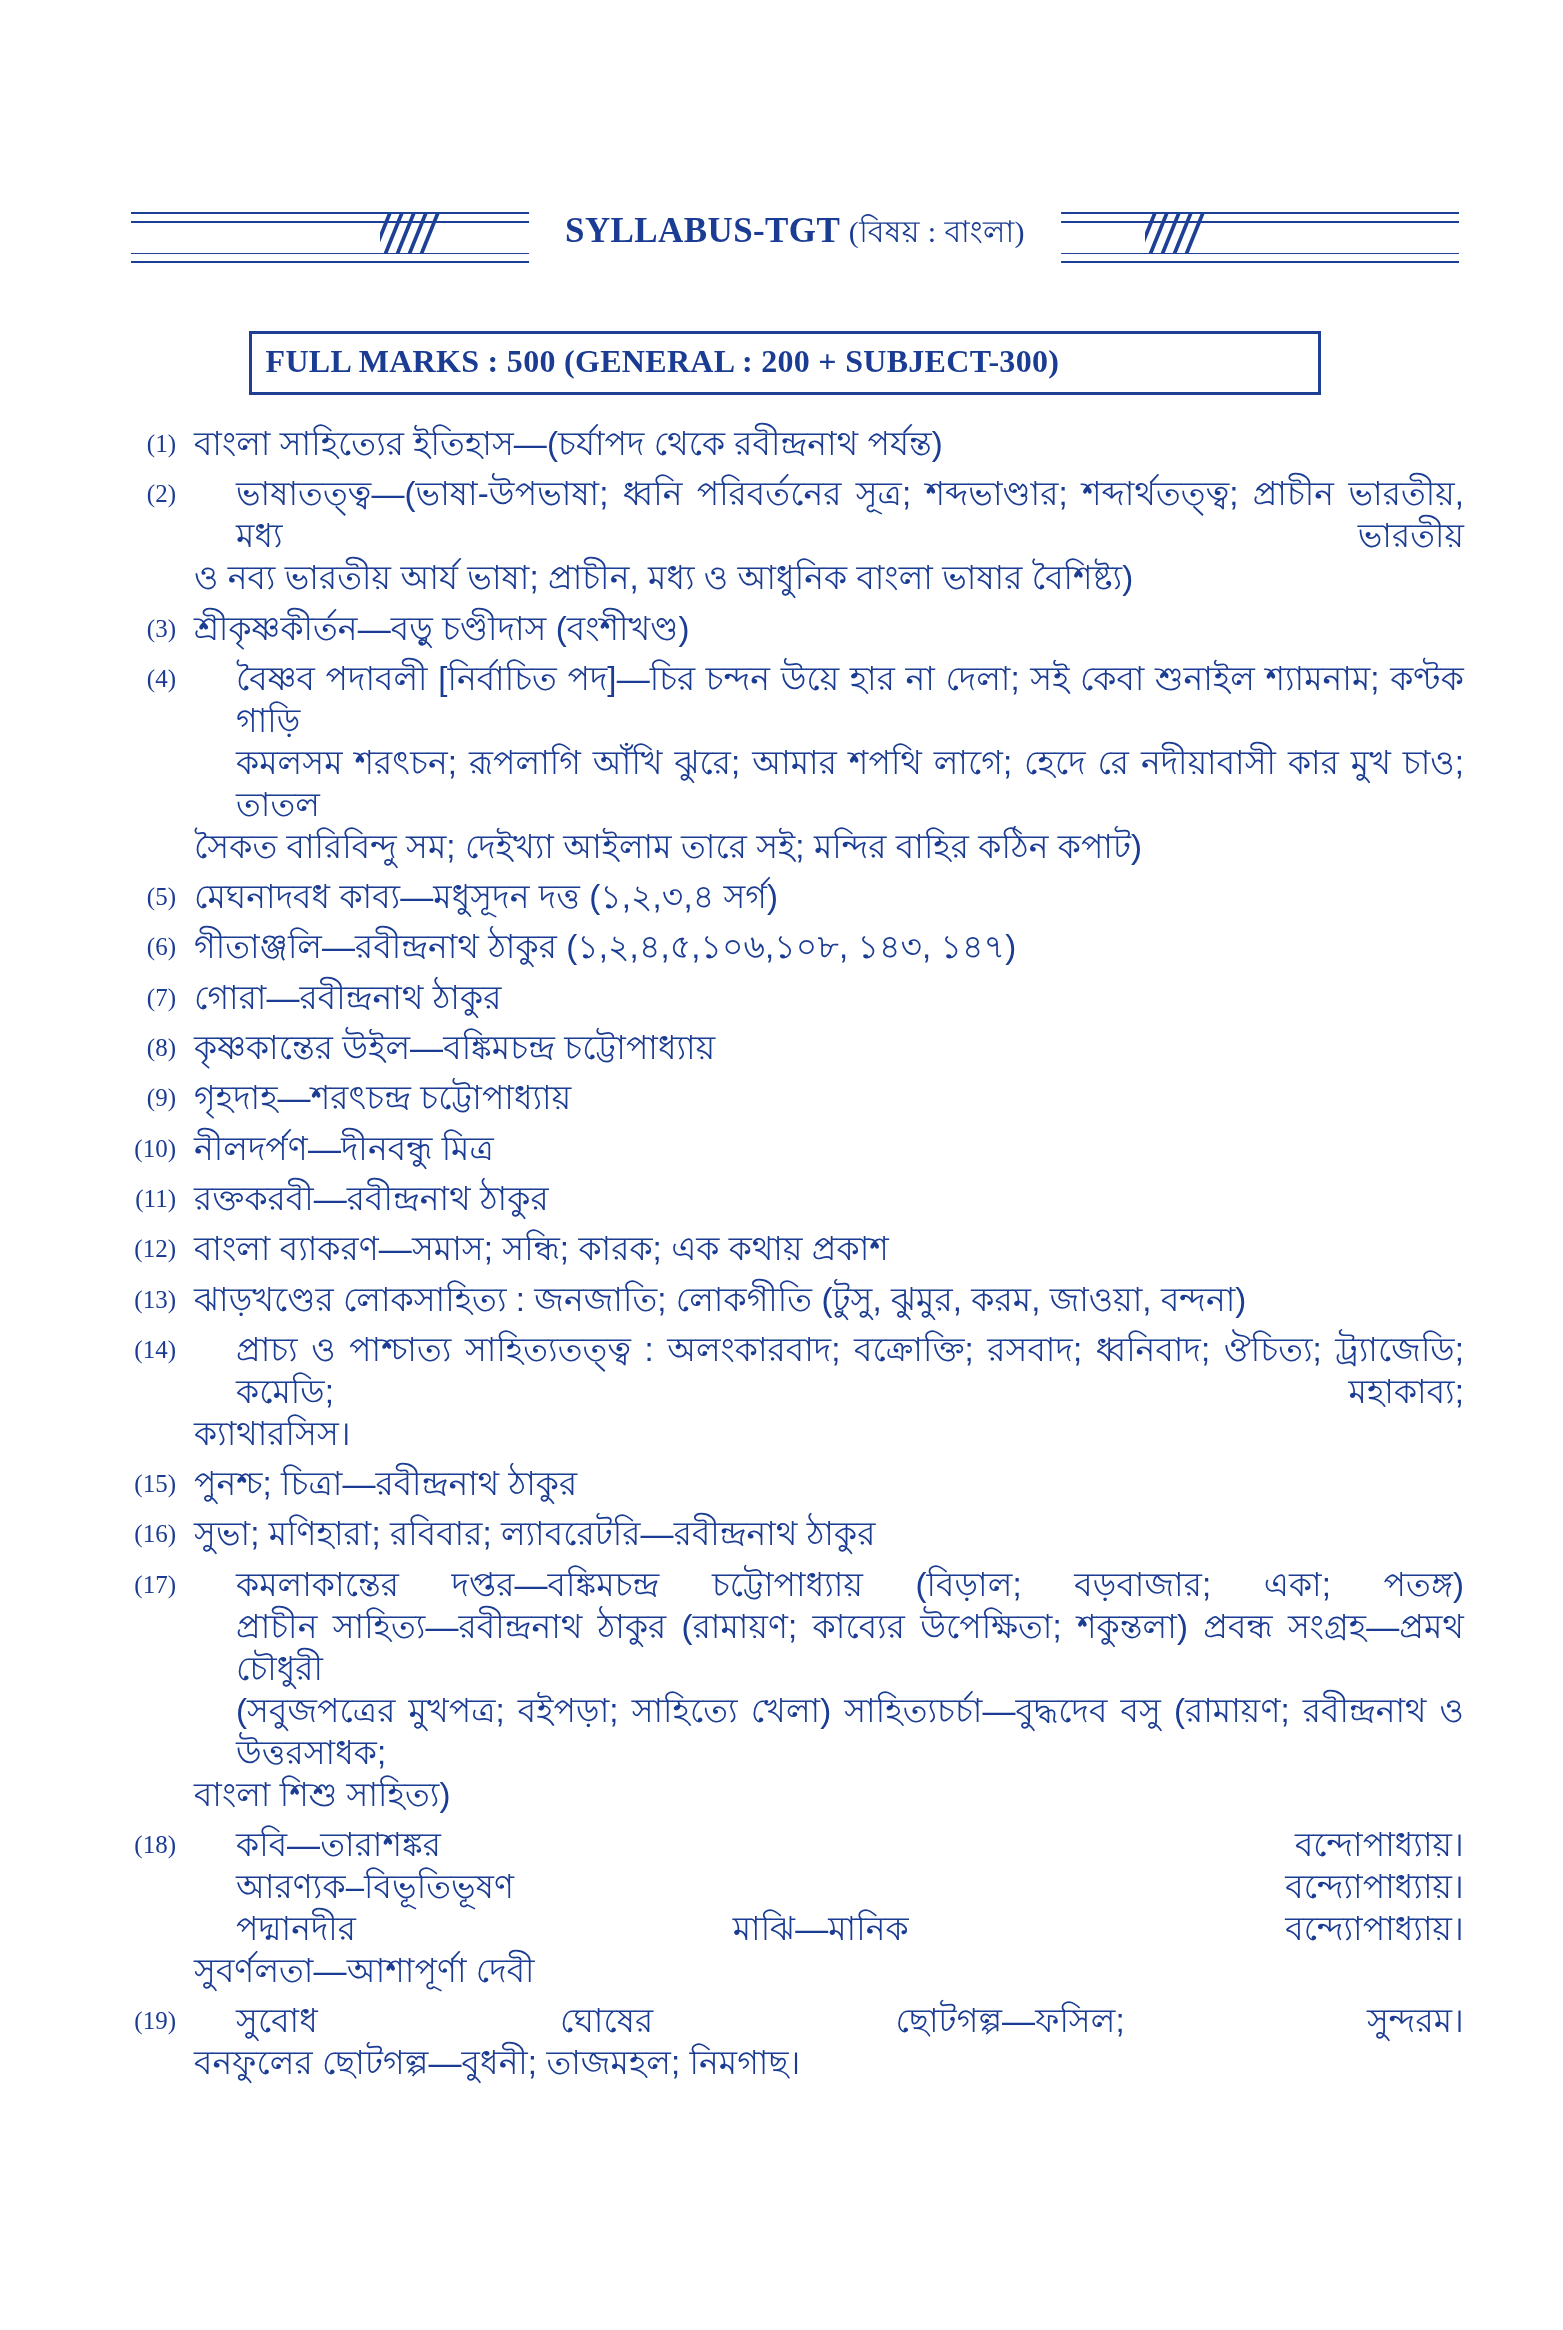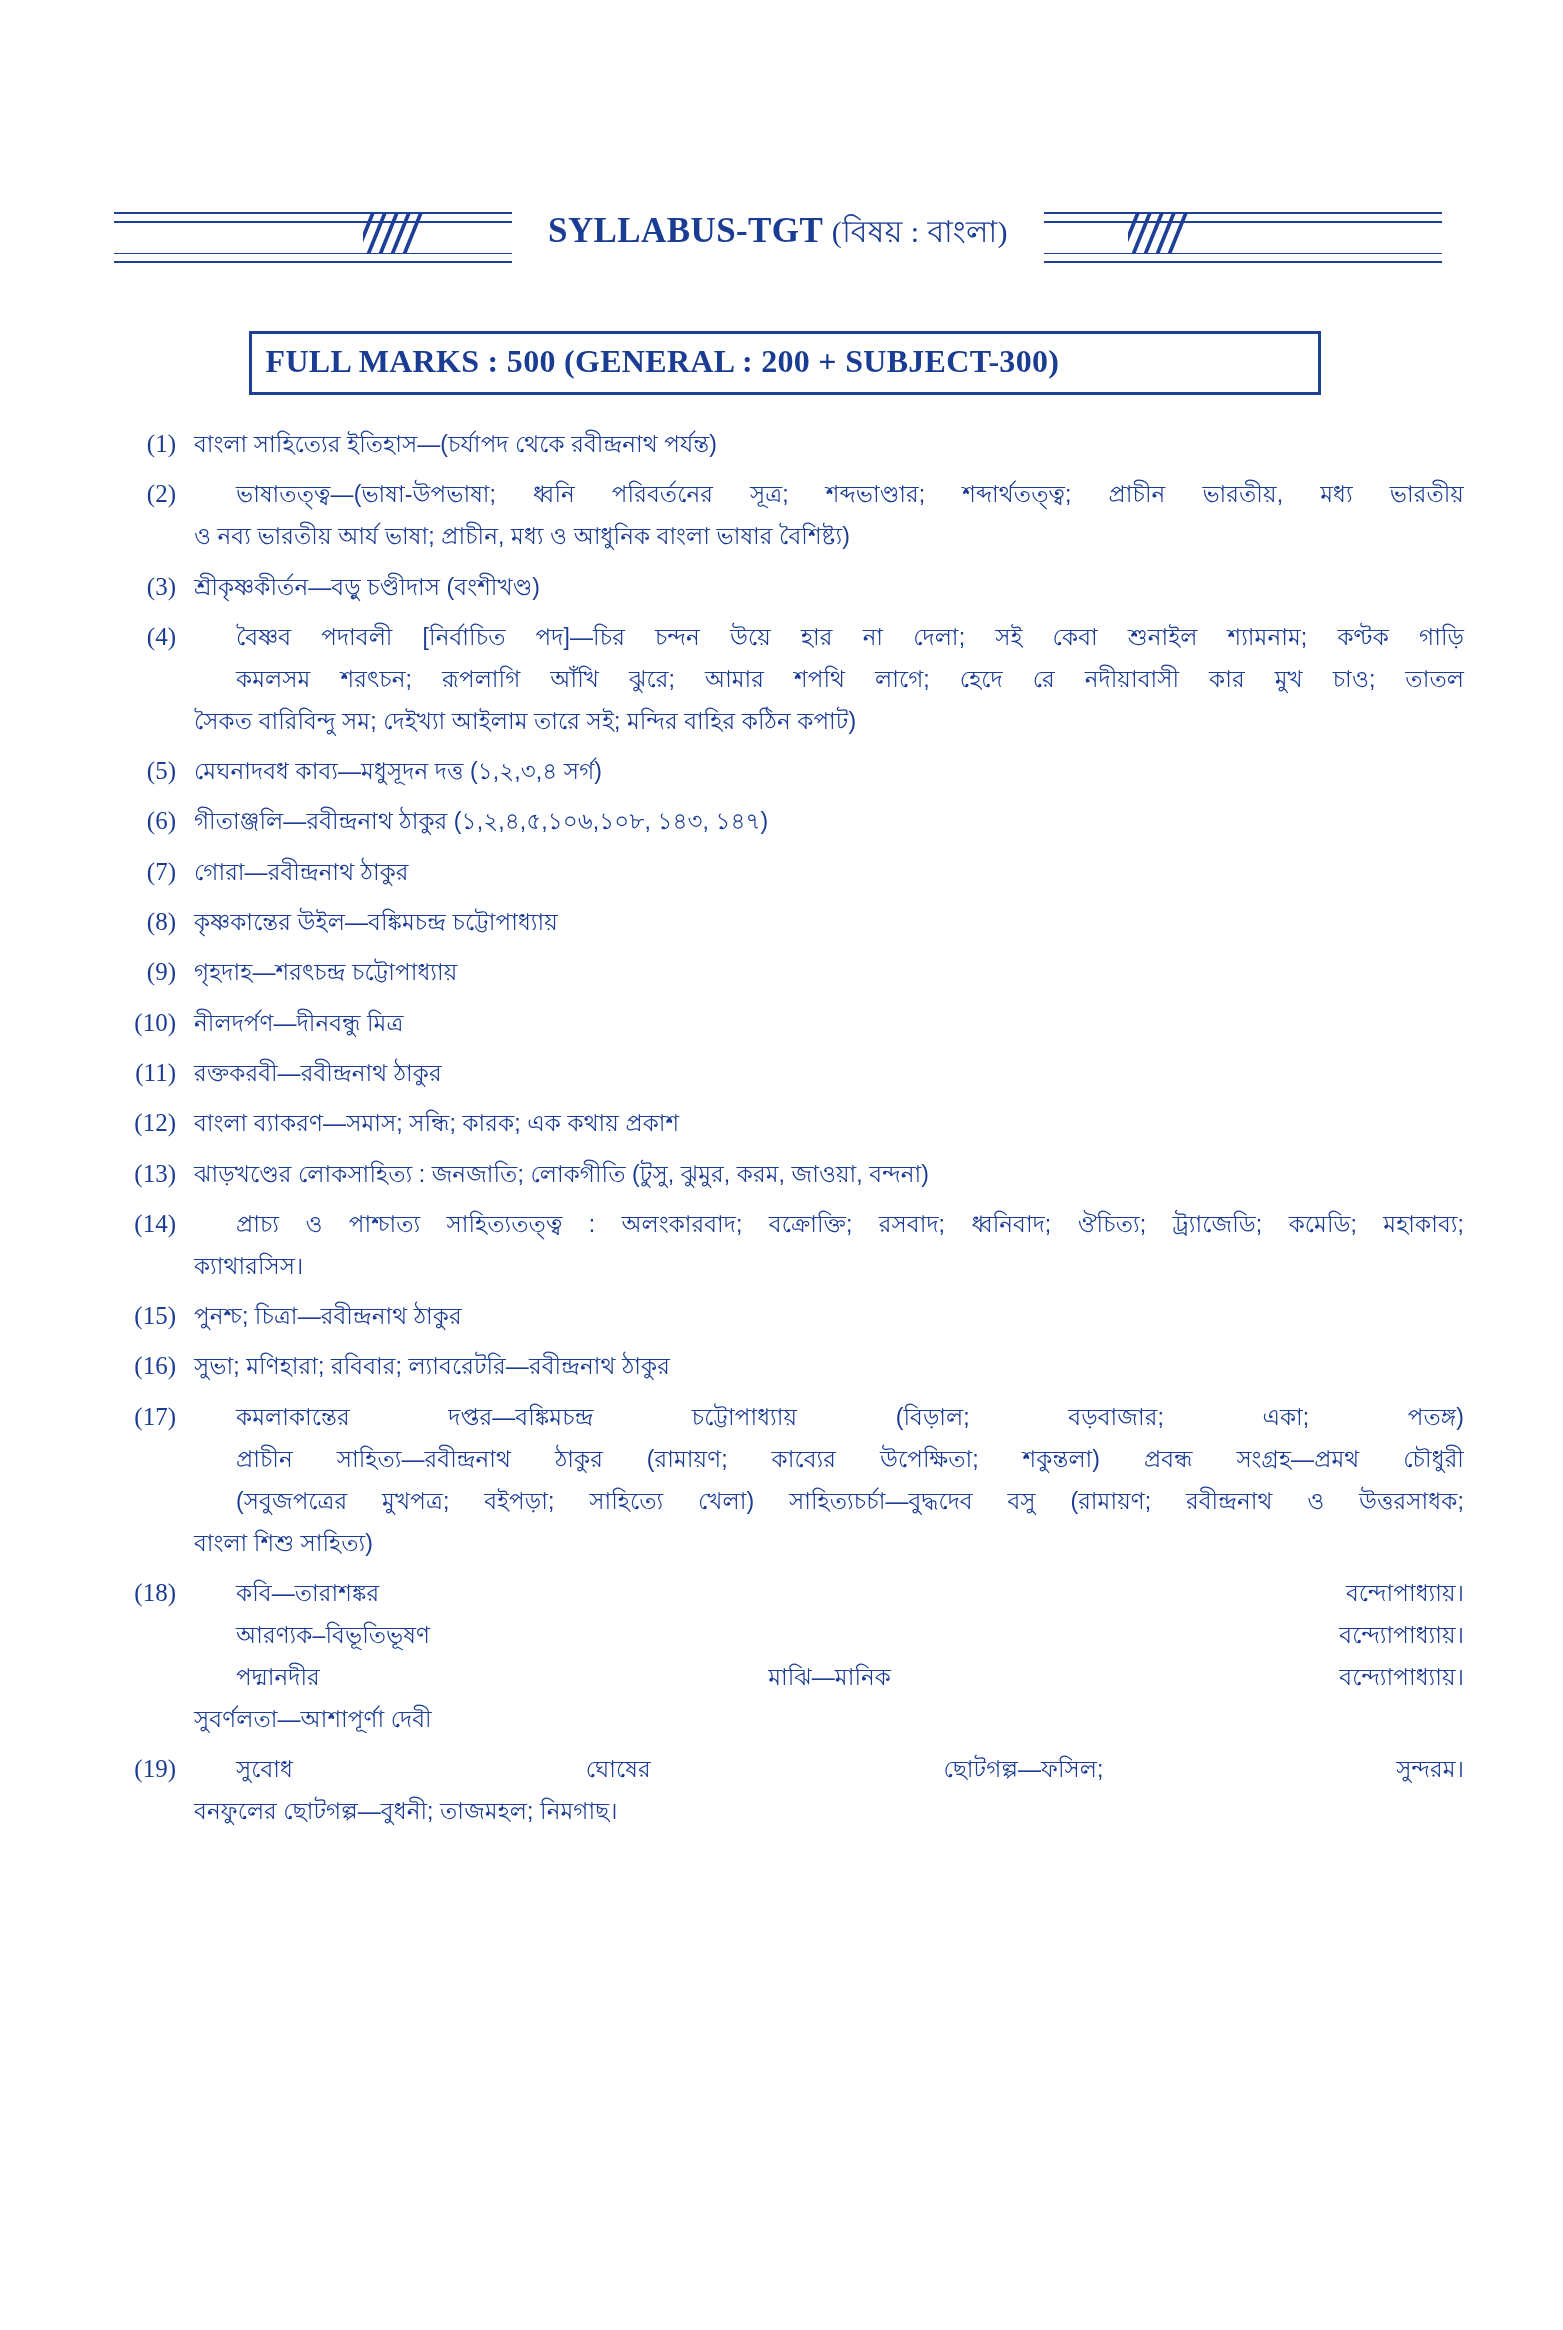--- a/index.html
+++ b/index.html
@@ -17,21 +17,21 @@
   }
   .page {
     position: absolute;
     inset: 0;
     padding: 0;
   }
 
   
   .title-band {
     position: absolute;
-    left: 114px;
+    left: 131px;
     top: 195px;
     width: 1328px;
     height: 83px;
     text-align: right;
   }
   .title-rule {
     position: absolute;
     left: 0;
     right: 0;
     height: 2.3px;
@@ -125,21 +125,21 @@
     text-align: right;
     padding-right: 18px;
     box-sizing: border-box;
     font-family: "Liberation Serif", serif;
     font-size: 25px;
     color: #1b3c93;
     line-height: 42px;
   }
   .body {
     flex: 1;
-    font-size: 23px;
+    font-size: 33px;
     line-height: 42px;
     color: #1b3c93;
     letter-spacing: 0.1px;
   }
   .body .line {
     display: block;
     white-space: normal;
   }
   .body .just {
     text-align: justify;

